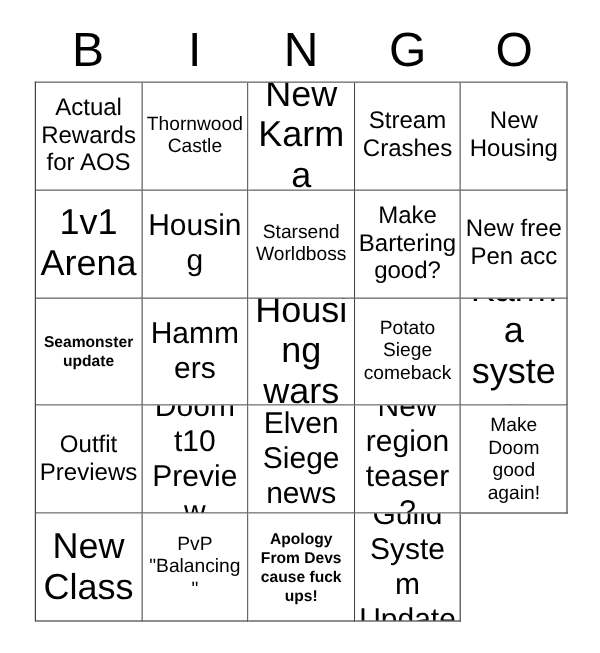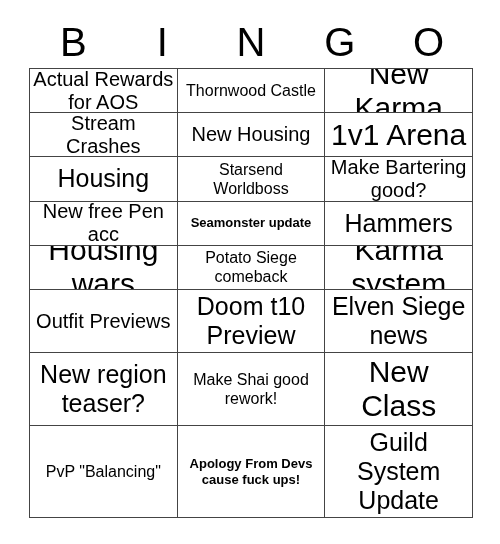--- a/index.html
+++ b/index.html
@@ -45,21 +45,21 @@
   }
 
   
   .grid {
     position: absolute;
     left: 29px;
     top: 68px;
     width: 444px;
     height: 450px;
     display: grid;
-    grid-template-columns: repeat(3, 1fr);
+    grid-template-columns: repeat(5, 1fr);
     grid-template-rows: repeat(5, 1fr);
     border-top: 1px solid #444444;
     border-left: 1px solid #444444;
     box-sizing: border-box;
     background: #ffffff;
   }
 
   .cell {
     border-right: 1px solid #444444;
     border-bottom: 1px solid #444444;
@@ -159,21 +159,21 @@
     <div class="cell" data-size="lg">
       <span class="cell-text">Doom t10 Preview</span>
     </div>
     <div class="cell" data-size="lg">
       <span class="cell-text">Elven Siege news</span>
     </div>
     <div class="cell" data-size="lg">
       <span class="cell-text">New region teaser?</span>
     </div>
     <div class="cell" data-size="sm">
-      <span class="cell-text">Make Shai good rework!</span>
+      <span class="cell-text">Make Doom good again!</span>
     </div>
 
     <div class="cell" data-size="xl">
       <span class="cell-text">New Class</span>
     </div>
     <div class="cell" data-size="sm">
       <span class="cell-text">PvP "Balancing"</span>
     </div>
     <div class="cell" data-size="xs">
       <span class="cell-text">Apology From Devs cause fuck ups!</span>

